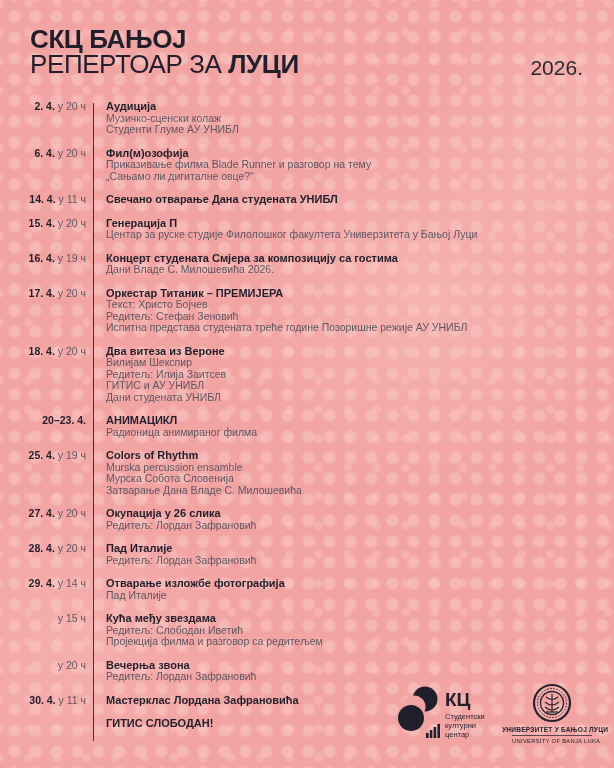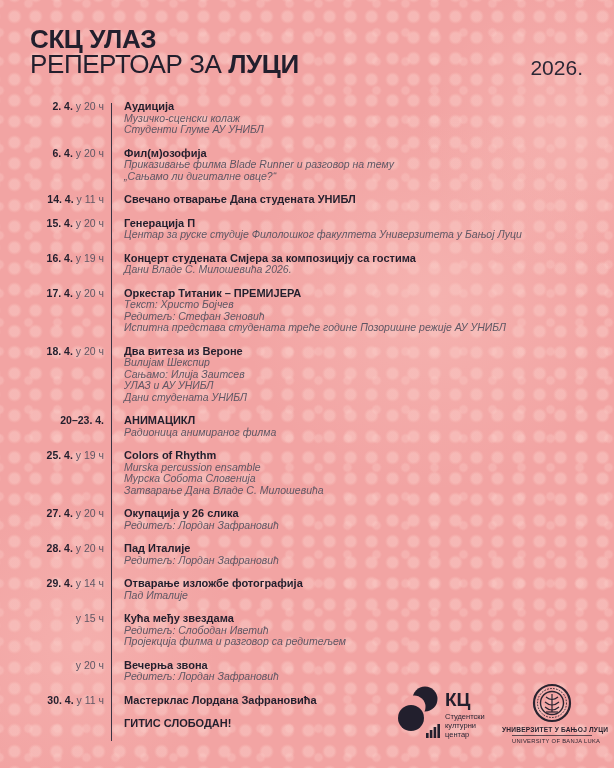--- a/index.html
+++ b/index.html
@@ -24,50 +24,50 @@
   }
 
   
   .header { position:absolute; left:30px; top:27px; }
   .h-line1 { font-size:26px; font-weight:800; letter-spacing:-0.4px; line-height:25px; color:#221f2d; }
   .h-line2 { font-size:26px; font-weight:400; letter-spacing:-0.4px; line-height:25px; color:#221f2d; }
   .h-line2 .bold { font-weight:800; }
   .year { position:absolute; right:31px; top:56px; font-size:21px; font-weight:400; color:#2a2735; }
 
   
-  .events { position:absolute; left:46px; top:101px; width:554px; }
+  .events { position:absolute; left:28px; top:101px; width:554px; }
   .events-divider { position:absolute; left:65px; top:2px; width:1px; height:638px; background:#3a3443; }
   .evt { display:flex; margin-bottom:12px; }
   .evt-when { flex:0 0 58px; width:58px; text-align:right; font-size:10.5px; line-height:11.5px;
               color:#5f5764; white-space:nowrap; }
   .evt-when .evt-date { font-weight:700; color:#221f2d; font-style:normal; }
   .evt-body { margin-left:20px; }
   .evt-title { font-size:11px; font-weight:700; line-height:11.5px; color:#221f2d; white-space:nowrap; }
-  .evt-detail { font-size:10.5px; font-weight:400; line-height:11.5px; color:#5f5764; white-space:nowrap;font-style:italic; }
+  .evt-detail { font-size:10.5px; font-weight:400; line-height:11.5px; color:#5f5764; white-space:nowrap; }
 
   
   .skc-logo { position:absolute; left:398px; top:686px; display:flex; align-items:flex-end; }
   .skc-mark { margin-right:5px; }
   .skc-text {}
   .skc-abbr { font-size:19px; font-weight:800; line-height:18px; color:#221f2d; }
   .skc-caption { margin-top:3px; font-size:7.5px; line-height:9px; color:#2a2735; }
 
   .uni-logo { position:absolute; left:502px; top:683px; width:100px; text-align:center; color:#2a2430; }
   .uni-seal { display:block; margin:0 auto; }
   .uni-line1 { margin-top:3px; font-size:6.6px; font-weight:700; letter-spacing:0.2px; white-space:nowrap; }
   .uni-line2 { margin:2px 10px 0 10px; padding-top:1.5px; border-top:1px solid rgba(42,36,48,.75);
                font-size:5.8px; font-weight:400; letter-spacing:0.3px; white-space:nowrap; }
 </style>
 </head>
 <body>
 
 <div class="poster">
 
   <div class="header">
-    <div class="h-line1">СКЦ УЛАЗ</div>
+    <div class="h-line1">СКЦ БАЊОЈ</div>
     <div class="h-line2"><span>РЕПЕРТОАР ЗА </span><span class="bold">ЛУЦИ</span></div>
   </div>
   <div class="year">2026.</div>
 
   <div class="events">
     <div class="events-divider"></div>
 
     <div class="evt">
       <div class="evt-when"><i class="evt-date">2. 4.</i> <span class="evt-time">у 20 ч</span></div>
       <div class="evt-body">
@@ -117,22 +117,22 @@
           <div class="evt-detail">Редитељ: Стефан Зеновић</div>
           <div class="evt-detail">Испитна представа студената треће године Позоришне режије АУ УНИБЛ</div>
         </div>
     </div>
 
     <div class="evt">
       <div class="evt-when"><i class="evt-date">18. 4.</i> <span class="evt-time">у 20 ч</span></div>
       <div class="evt-body">
         <div class="evt-title">Два витеза из Вероне</div>
       <div class="evt-detail">Вилијам Шекспир</div>
-          <div class="evt-detail">Сањамо: Илија Заитсев</div>
-          <div class="evt-detail">УЛАЗ и АУ УНИБЛ</div>
+          <div class="evt-detail">Редитељ: Илија Заитсев</div>
+          <div class="evt-detail">ГИТИС и АУ УНИБЛ</div>
           <div class="evt-detail">Дани студената УНИБЛ</div>
         </div>
     </div>
 
     <div class="evt">
       <div class="evt-when"><i class="evt-date">20–23. 4.</i> <span class="evt-time"></span></div>
       <div class="evt-body">
         <div class="evt-title">АНИМАЦИКЛ</div>
       <div class="evt-detail">Радионица анимираног филма</div>
         </div>

